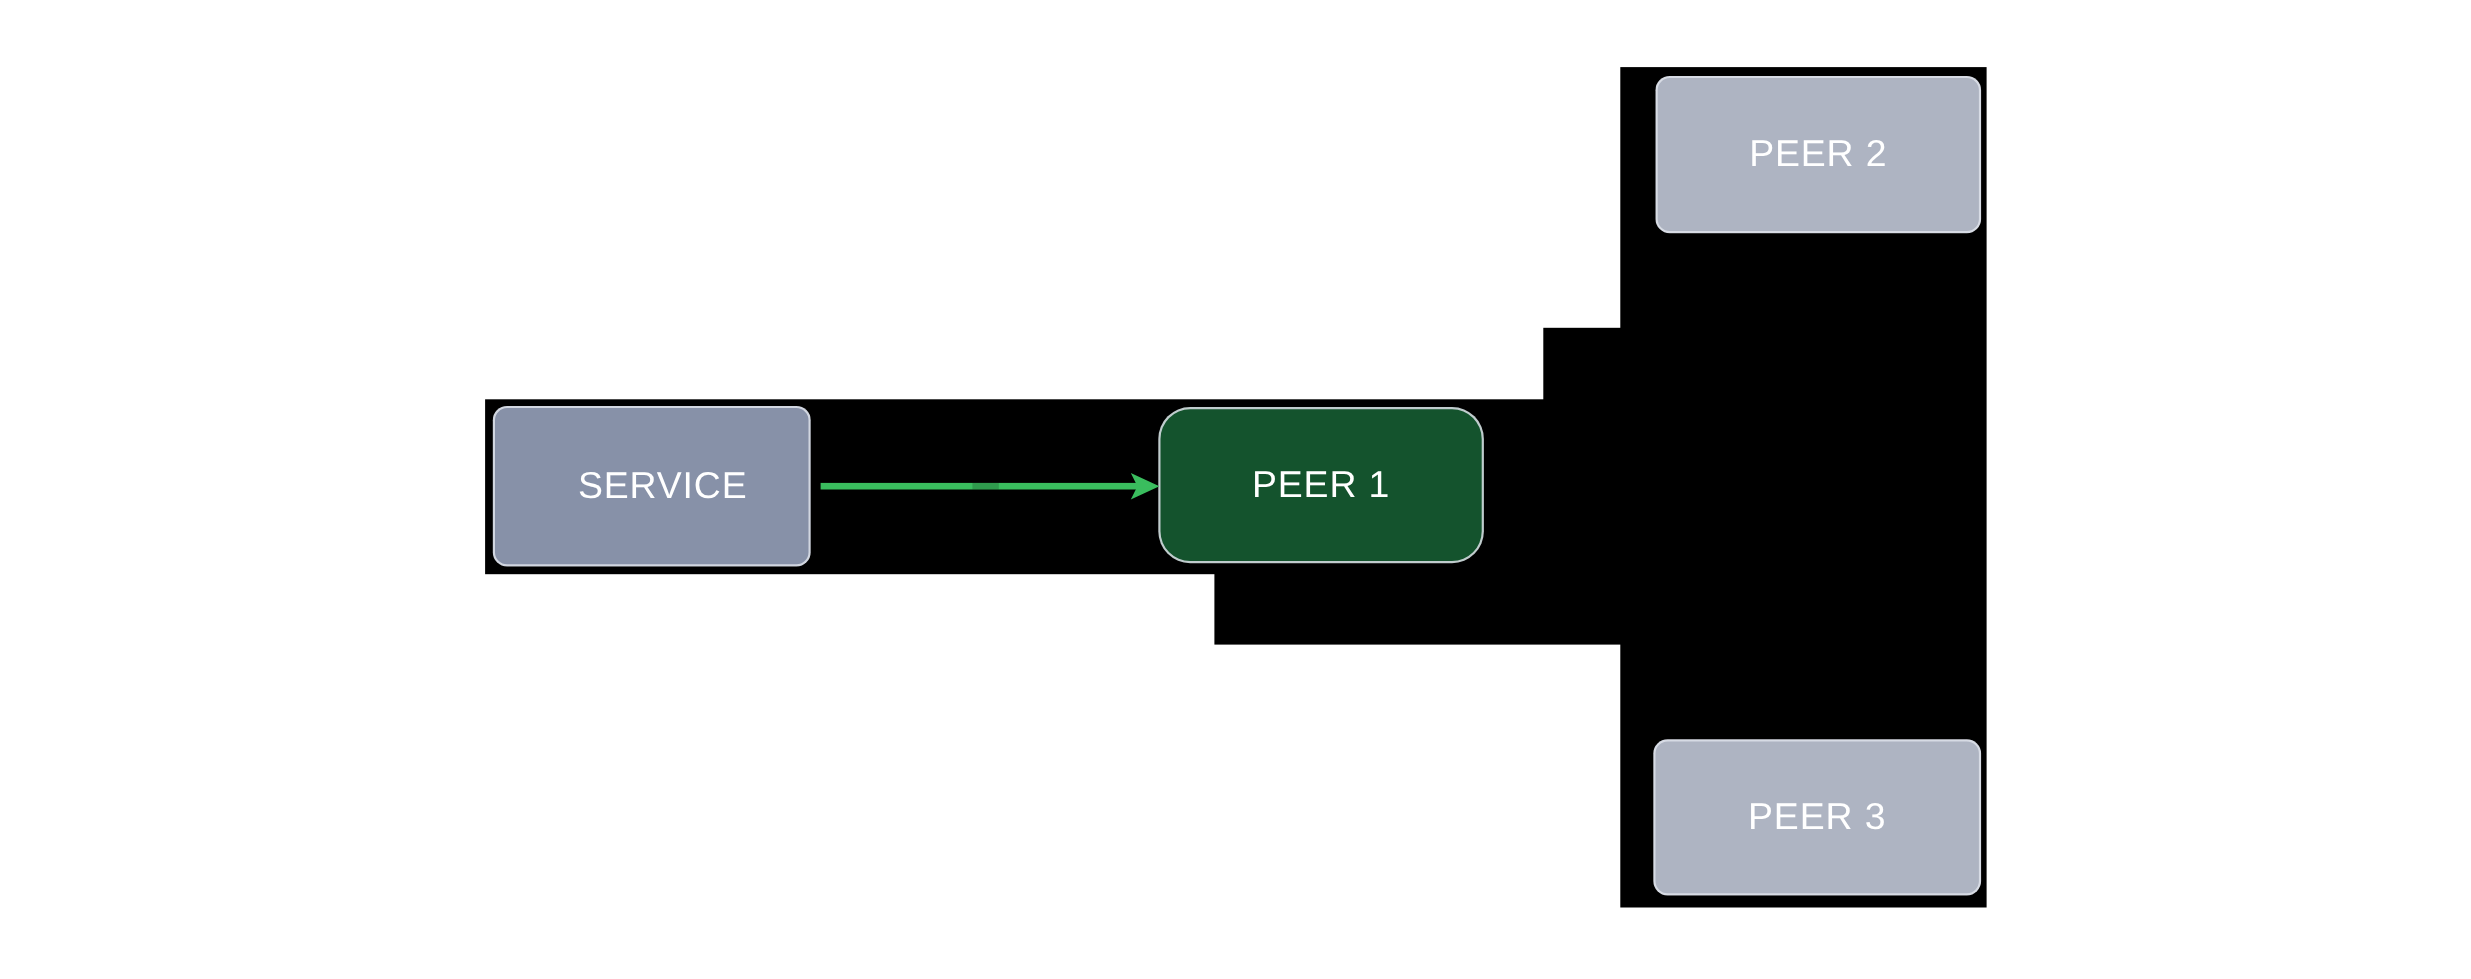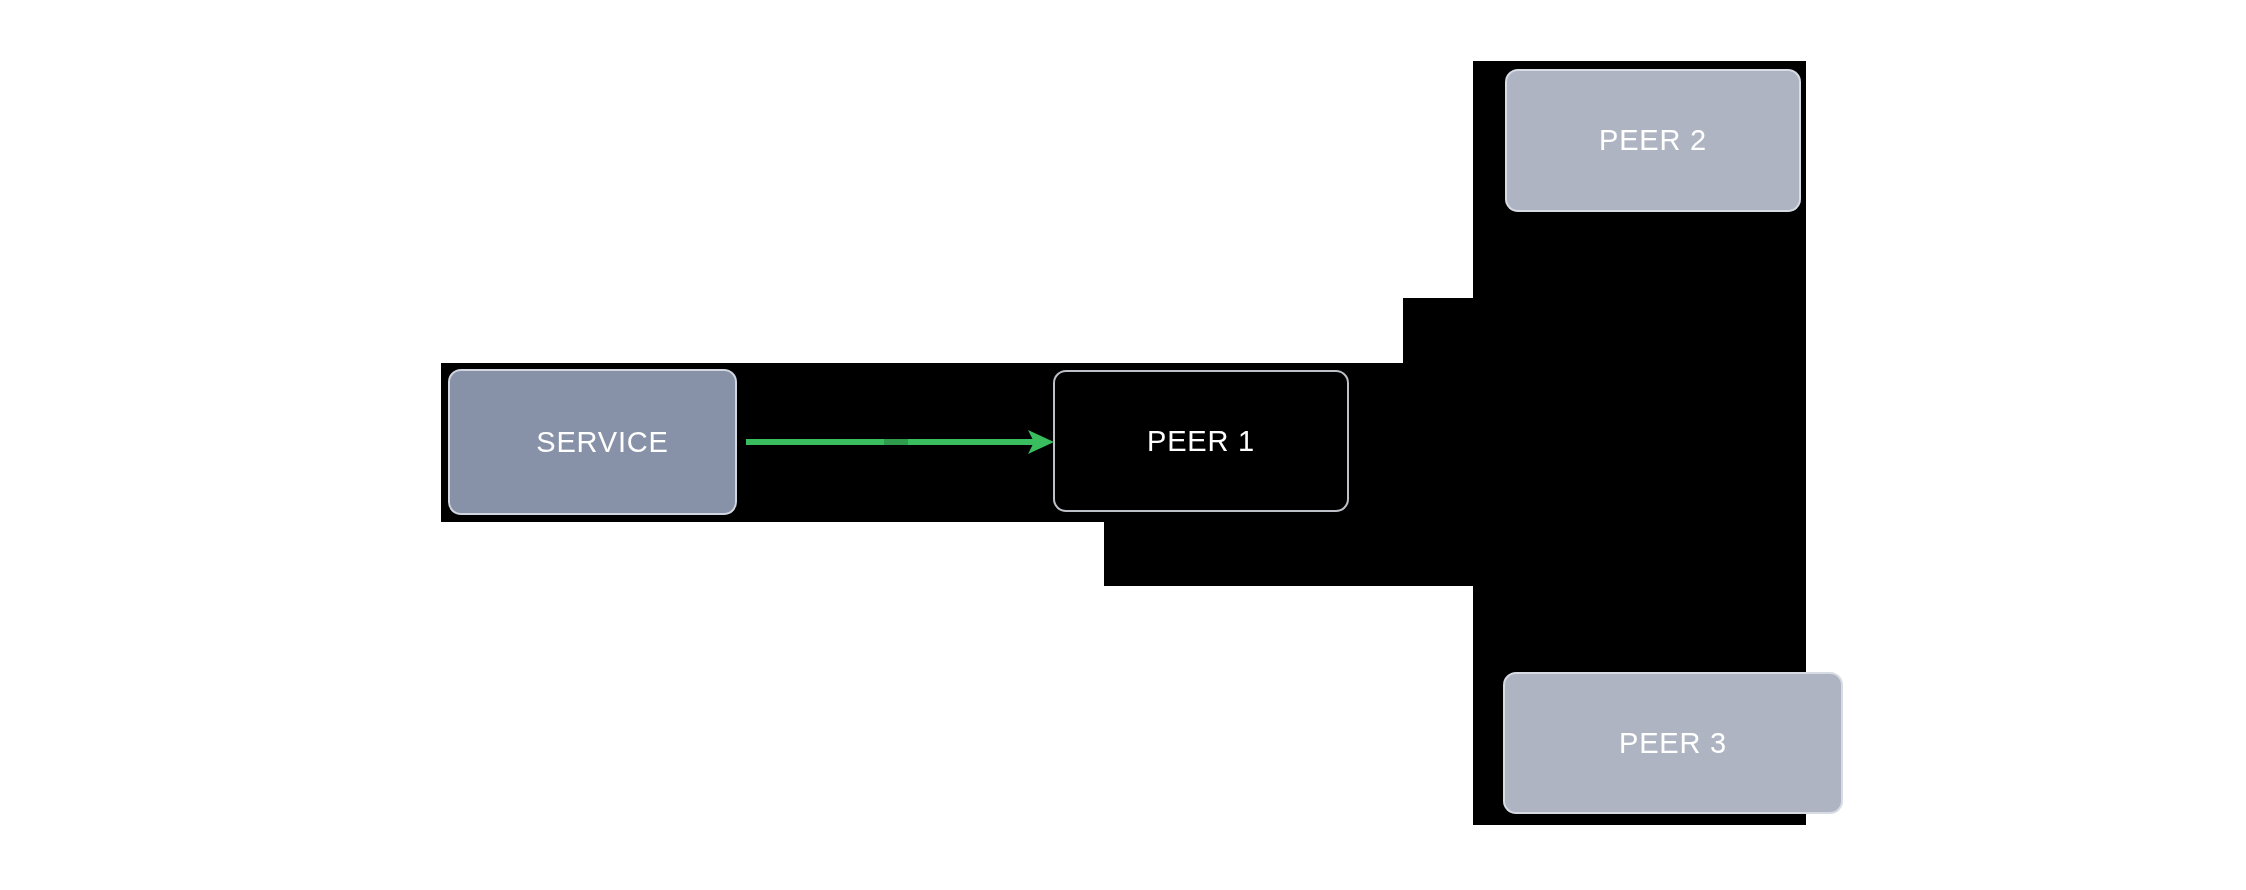--- a/index.html
+++ b/index.html
@@ -18,35 +18,35 @@
   .node {
     position: absolute;
     border-radius: 13px;
     border: 2px solid rgba(222,226,234,0.85);
     box-sizing: border-box;
     display: flex;
     align-items: center;
     justify-content: center;
   }
   .node-label {
-    font-size: 29px;
+    font-size: 34px;
     letter-spacing: 0.8px;
     color: #ffffff;
     white-space: pre;
   }
   
   #band-horizontal   { left: 441px;  top: 363px; width: 1040px; height: 159px; }
   #band-below-peer1  { left: 1104px; top: 520px; width: 377px;  height: 66px; }
   #band-stub         { left: 1403px; top: 298px; width: 78px;   height: 67px; }
   #band-vertical     { left: 1473px; top: 61px;  width: 333px;  height: 764px; }
   
   #node-service { left: 448px;  top: 369px; width: 289px; height: 146px; }
   #node-peer1   { left: 1053px; top: 370px; width: 296px; height: 142px; }
   #node-peer2   { left: 1505px; top: 69px;  width: 296px; height: 143px; }
-  #node-peer3   { left: 1503px; top: 672px; width: 340px; height: 142px; }
+  #node-peer3   { left: 1503px; top: 672px; width: 298px; height: 142px; }
   
   #edge-arrow {
     position: absolute;
     left: 744px;
     top: 427px;
     width: 312px;
     height: 30px;
   }
   #edge-arrow svg { display: block; width: 100%; height: 100%; }
 </style>
@@ -57,21 +57,21 @@
 
   <div class="connector" id="band-vertical" style="background-color: rgb(0, 0, 0);"></div>
   <div class="connector" id="band-horizontal" style="background-color: rgb(0, 0, 0);"></div>
   <div class="connector" id="band-below-peer1" style="background-color: rgb(0, 0, 0);"></div>
   <div class="connector" id="band-stub" style="background-color: rgb(0, 0, 0);"></div>
 
   <div class="node" id="node-service" style="background-color: rgb(135, 145, 168); padding-left: 20px;">
     <span class="node-label" style="color: rgb(255, 255, 255);">SERVICE</span>
   </div>
 
-  <div class="node" id="node-peer1" style="background-color: #000000;">
+  <div class="node" id="node-peer1" style="background-color: #14532d; border-radius: 29px;">
     <span class="node-label" style="color: rgb(255, 255, 255);">PEER 1</span>
   </div>
 
   <div class="node" id="node-peer2" style="background-color: rgb(174, 180, 194);">
     <span class="node-label" style="color: rgb(255, 255, 255);">PEER 2</span>
   </div>
 
   <div class="node" id="node-peer3" style="background-color: rgb(174, 180, 194);">
     <span class="node-label" style="color: rgb(255, 255, 255);">PEER 3</span>
   </div>

